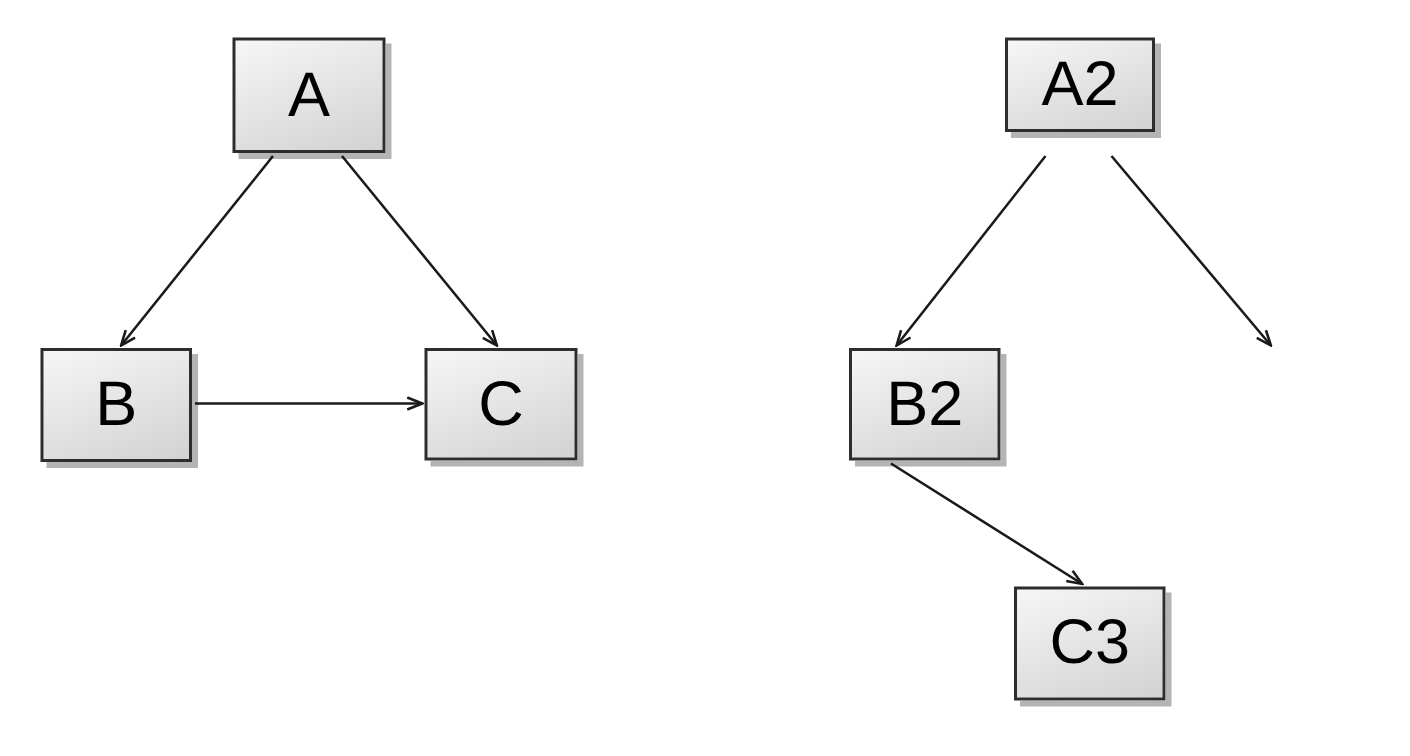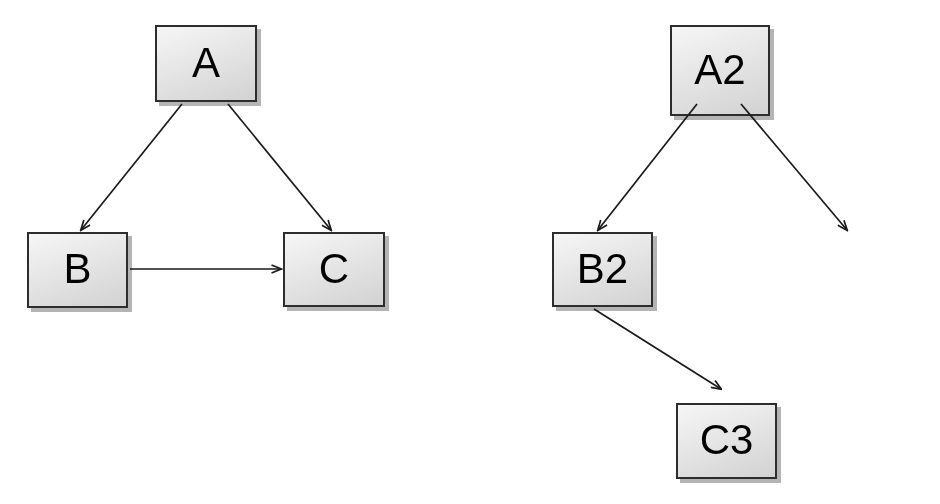--- a/index.html
+++ b/index.html
@@ -65,22 +65,22 @@
     </svg>
 <div class="node" style="left: 155px; top: 25px; width: 102px; height: 77px;">
       <span>A</span>
     </div>
     <div class="node" style="left: 27px; top: 232px; width: 101px; height: 76px;">
       <span>B</span>
     </div>
     <div class="node" style="left: 283px; top: 232px; width: 102px; height: 75px;">
       <span>C</span>
     </div>
-    <div class="node" style="left: 670px; top: 25px; width: 100px; height: 91px;">
+    <div class="node" style="left: 670px; top: 25px; width: 100px; height: 63px;">
       <span>A2</span>
     </div>
-    <div class="node" style="left: 552px; top: 232px; width: 101px; height: 75px;">
+    <div class="node" style="left: 566px; top: 232px; width: 101px; height: 75px;">
       <span>B2</span>
     </div>
-    <div class="node" style="left: 676px; top: 403px; width: 101px; height: 76px;">
+    <div class="node" style="left: 676px; top: 391px; width: 101px; height: 76px;">
       <span>C3</span>
     </div>
   </div>
 
 </body></html>

